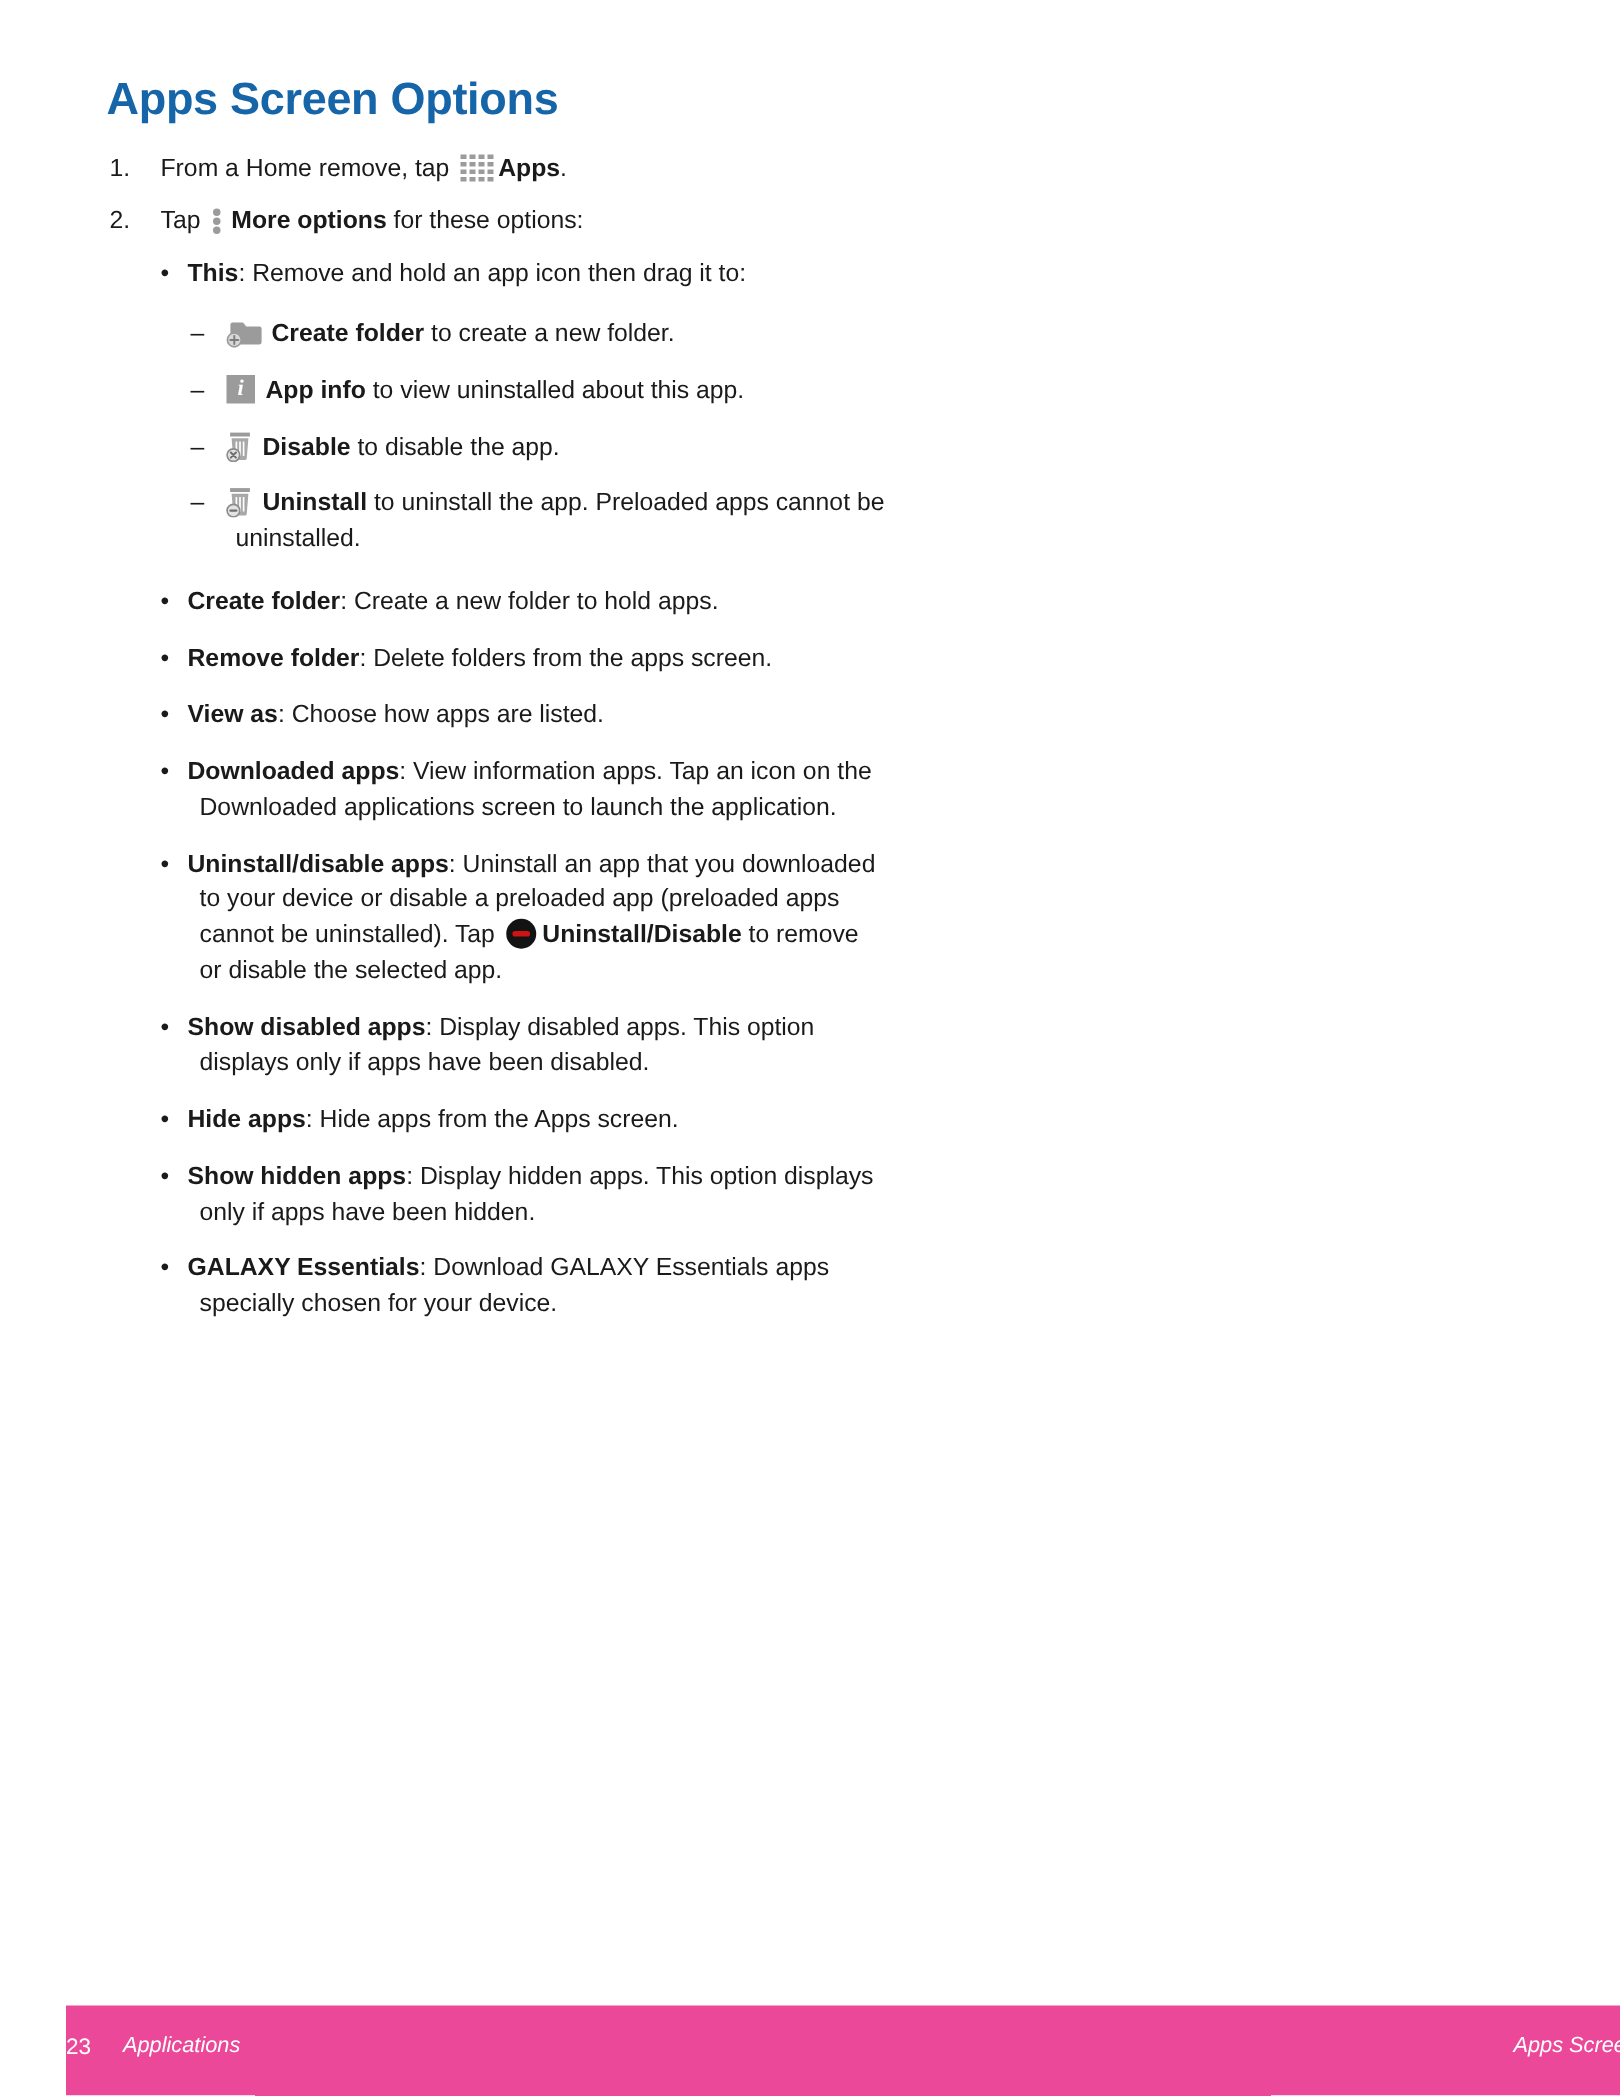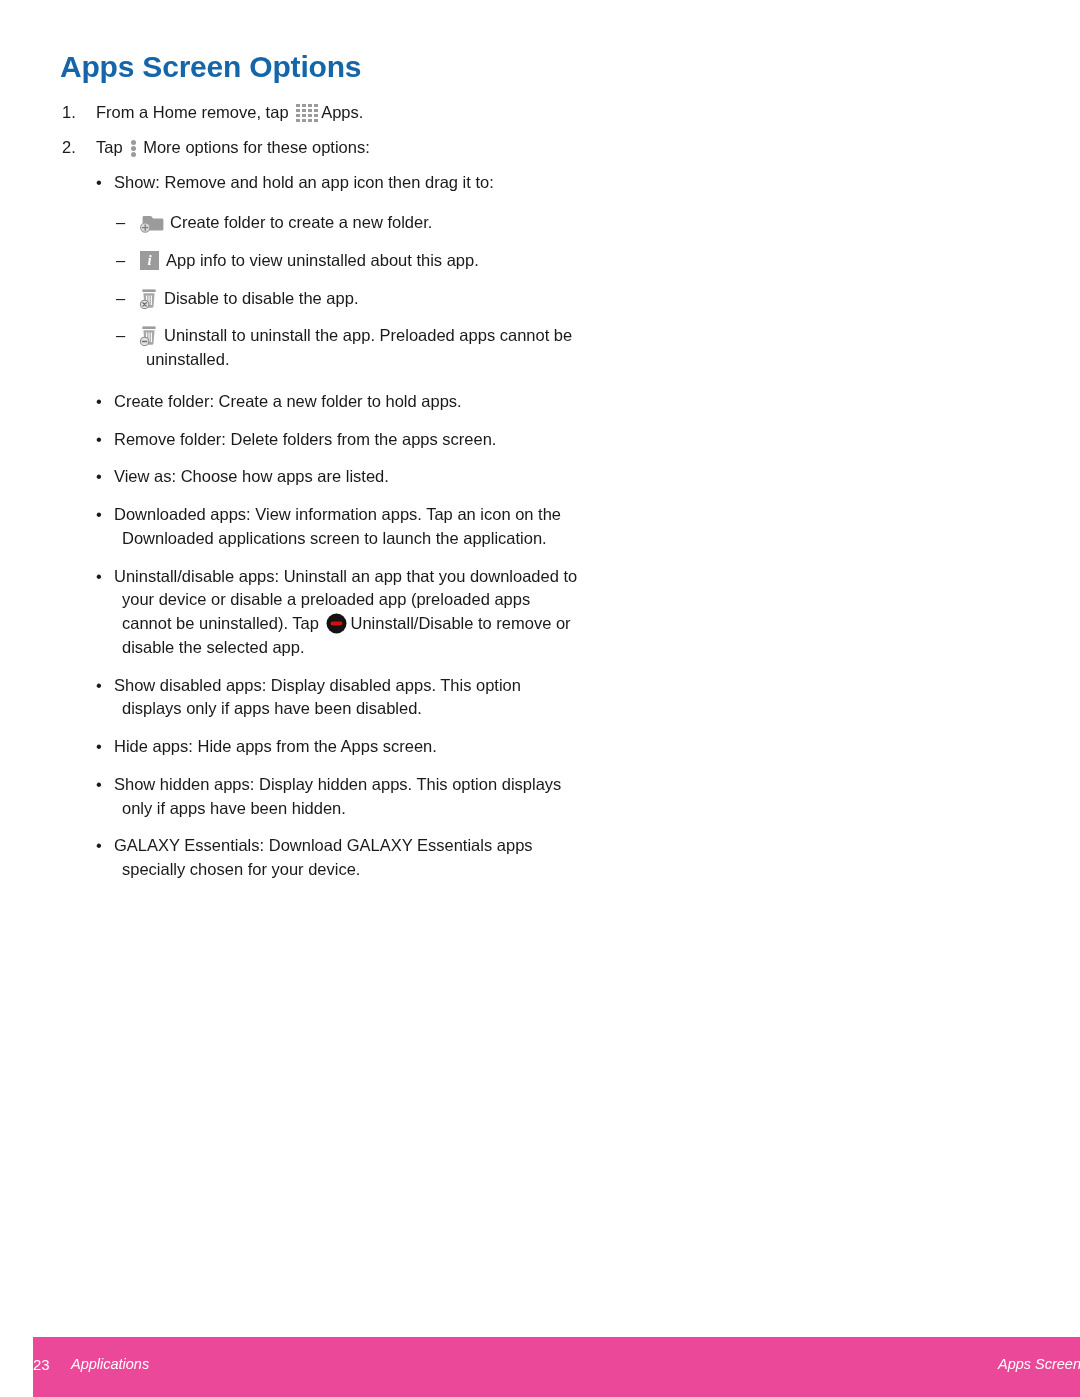--- a/index.html
+++ b/index.html
@@ -12,21 +12,21 @@
     width: 1080px;
     height: 1397px;
     position: relative;
     font-family: "Liberation Sans", sans-serif;
     color: #1a1a1a;
     overflow: hidden;
   }
 
   .page {
     position: absolute;
-    left: 0; top: 0;
+    left: 11px; top: 0;
     width: 864px;
     height: 1397px;
   }
 
   .content {
     position: absolute;
     left: 60px;
     top: 50px;
     width: 520px;
   }
@@ -86,21 +86,21 @@
     text-indent: -8px;
   }
   .dash > .marker {
     position: absolute;
     left: 4px;
     top: 0px;
     font-size: 16.5px;
     line-height: 1.44;
   }
 
-  b, .b { font-weight: normal; }
+  b, .b { font-weight: bold; }
 
   
   .icon {
     display: inline-block;
     vertical-align: -4px;
     position: relative;
     text-indent: 0;
   }
 
   
@@ -225,21 +225,21 @@
     </div>
 
     <div class="step">
       <span class="num">2.</span><span>Tap</span>
       <span class="icon icon-more">
         <i></i><i></i><i></i>
       </span><b>More options</b><span> for these options:</span>
     </div>
 
     <div class="bullet" style="margin-bottom:16px;">
-      <span class="marker">•</span><b>Show</b><span>:</span><span> Remove and hold an app icon then drag it to:</span>
+      <span class="marker">•</span><b>This</b><span>:</span><span> Remove and hold an app icon then drag it to:</span>
     </div>
 
     <div class="dash">
       <span class="marker">–</span><span class="icon icon-folder">
         <svg width="26" height="20" viewBox="0 0 26 20" xmlns="http://www.w3.org/2000/svg">
           <path d="M5 3 h7 l2.2 2.6 H23 a1.4 1.4 0 0 1 1.4 1.4 v9.2 a1.4 1.4 0 0 1 -1.4 1.4 H5 a1.4 1.4 0 0 1 -1.4 -1.4 V4.4 A1.4 1.4 0 0 1 5 3 z" fill="#9b9b9b"></path>
           <circle cx="6.2" cy="14.6" r="4.6" fill="#d8d8d8" stroke="#9b9b9b" stroke-width="1.1"></circle>
           <path d="M6.2 11.9 v5.4 M3.5 14.6 h5.4" stroke="#7d7d7d" stroke-width="1.3" stroke-linecap="round"></path>
         </svg>
       </span><b>Create folder</b><span> to create a new folder.</span>

